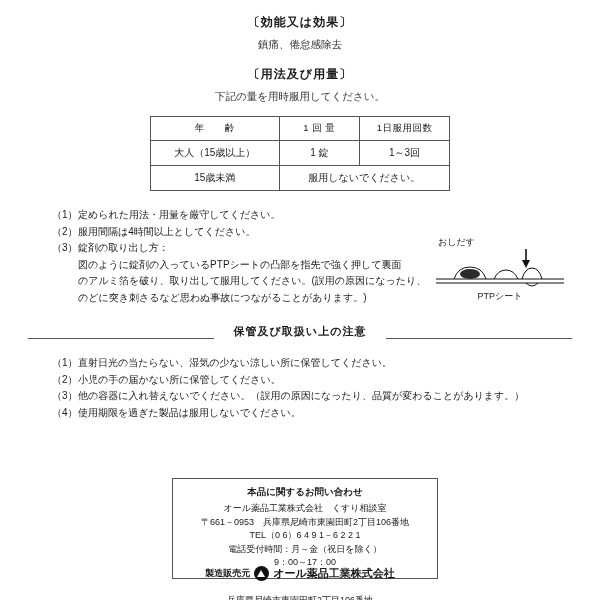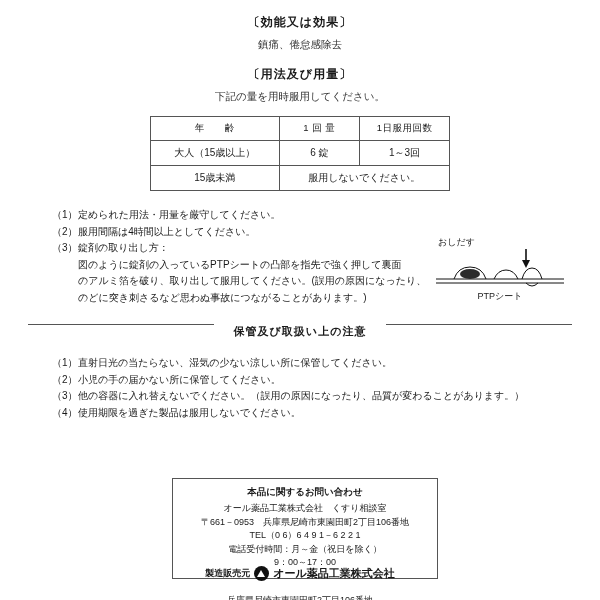--- a/index.html
+++ b/index.html
@@ -86,21 +86,21 @@
   .ptp-art { position: relative; height: 40px; }
   .ptp-caption {
     margin-top: 1px;
     font-size: 9px;
     text-align: center;
   }
 
   
   .ruled-head {
     display: flex;
-    align-items: flex-start;
+    align-items: flex-end;
     gap: 20px;
     margin-top: 18px;
   }
   .ruled-head .rule {
     flex: 1;
     height: 1px;
     background: #555;
   }
   .ruled-head .txt {
     font-size: 11px;
@@ -185,21 +185,21 @@
       <thead>
         <tr>
           <th class="col-age">年　　齢</th>
           <th class="col-amt">1 回 量</th>
           <th class="col-times">1日服用回数</th>
         </tr>
       </thead>
       <tbody>
         <tr>
           <td>大人（15歳以上）</td>
-          <td>6 錠</td>
+          <td>1 錠</td>
           <td>1～3回</td>
         </tr>
         <tr>
           <td>15歳未満</td>
           <td colspan="2">服用しないでください。</td>
         </tr>
       </tbody>
     </table>
 
     <div class="notes">

